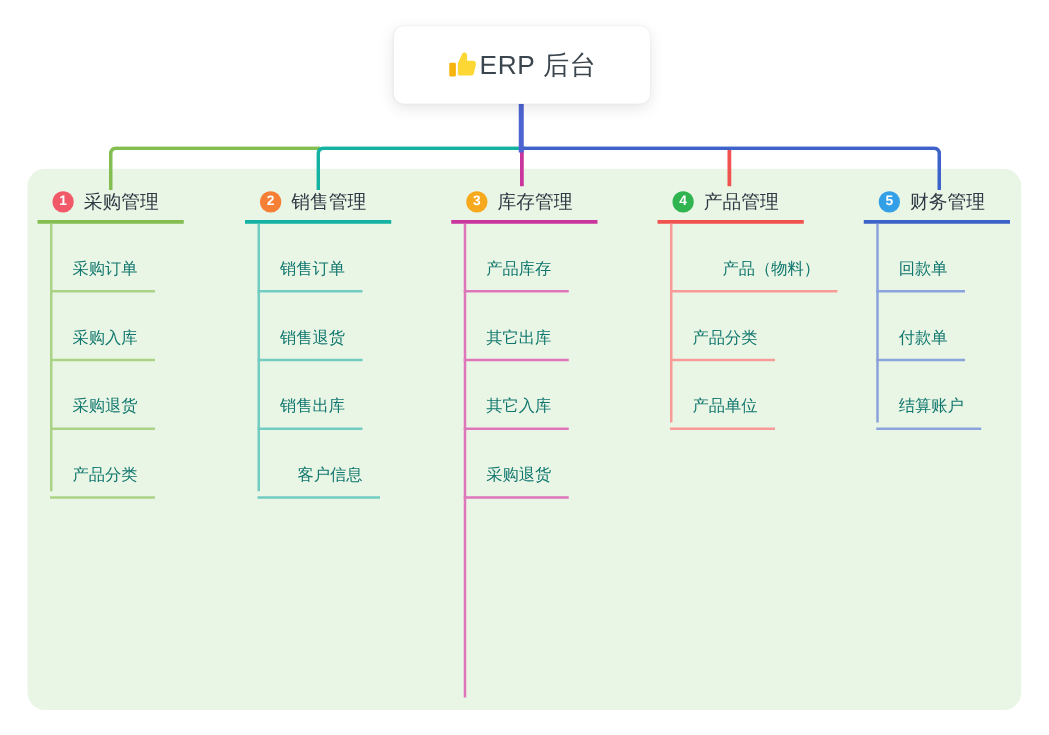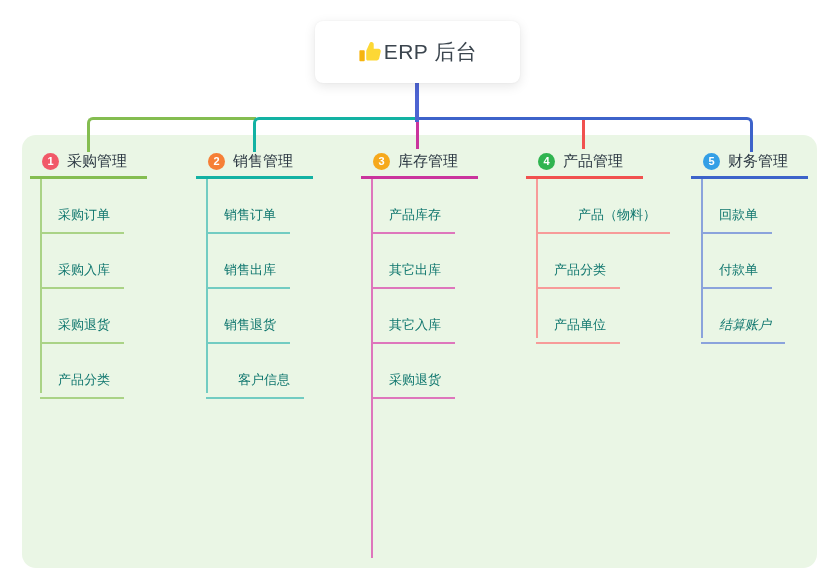--- a/index.html
+++ b/index.html
@@ -96,24 +96,24 @@
     <div class="b-head" style="border-bottom-color: rgb(19, 178, 163);">
       <span class="badge" style="background: rgb(246, 127, 54);">2</span>
       <span class="b-label">销售管理</span>
     </div>
     <div class="children">
       <div class="vline" style="background: rgb(114, 204, 194); height: 214px;"></div>
     <div class="child">
             <div class="child-inner" style="border-bottom-color: rgb(114, 204, 194);">销售订单</div>
           </div>
           <div class="child">
-            <div class="child-inner" style="border-bottom-color: rgb(114, 204, 194);">销售出库</div>
+            <div class="child-inner" style="border-bottom-color: rgb(114, 204, 194);">销售退货</div>
           </div>
           <div class="child">
-            <div class="child-inner" style="border-bottom-color: rgb(114, 204, 194);">销售退货</div>
+            <div class="child-inner" style="border-bottom-color: rgb(114, 204, 194);">销售出库</div>
           </div>
           <div class="child">
             <div class="child-inner" style="border-bottom-color: rgb(114, 204, 194); padding-left: 32px;">客户信息</div>
           </div>
         </div>
   </div>
 
   <div class="branch" style="left: 361px;">
     <div class="b-head" style="border-bottom-color: rgb(202, 52, 157);">
       <span class="badge" style="background: rgb(246, 169, 28);">3</span>
@@ -162,19 +162,19 @@
     </div>
     <div class="children">
       <div class="vline" style="background: rgb(139, 163, 220); height: 159px;"></div>
     <div class="child">
             <div class="child-inner" style="border-bottom-color: rgb(139, 163, 220);">回款单</div>
           </div>
           <div class="child">
             <div class="child-inner" style="border-bottom-color: rgb(139, 163, 220);">付款单</div>
           </div>
           <div class="child">
-            <div class="child-inner" style="border-bottom-color: rgb(139, 163, 220); font-style: italic;">结算账户</div>
+            <div class="child-inner" style="border-bottom-color: rgb(139, 163, 220);">结算账户</div>
           </div>
         </div>
   </div>
 </div>
 
 </div>
 
 </body></html>

